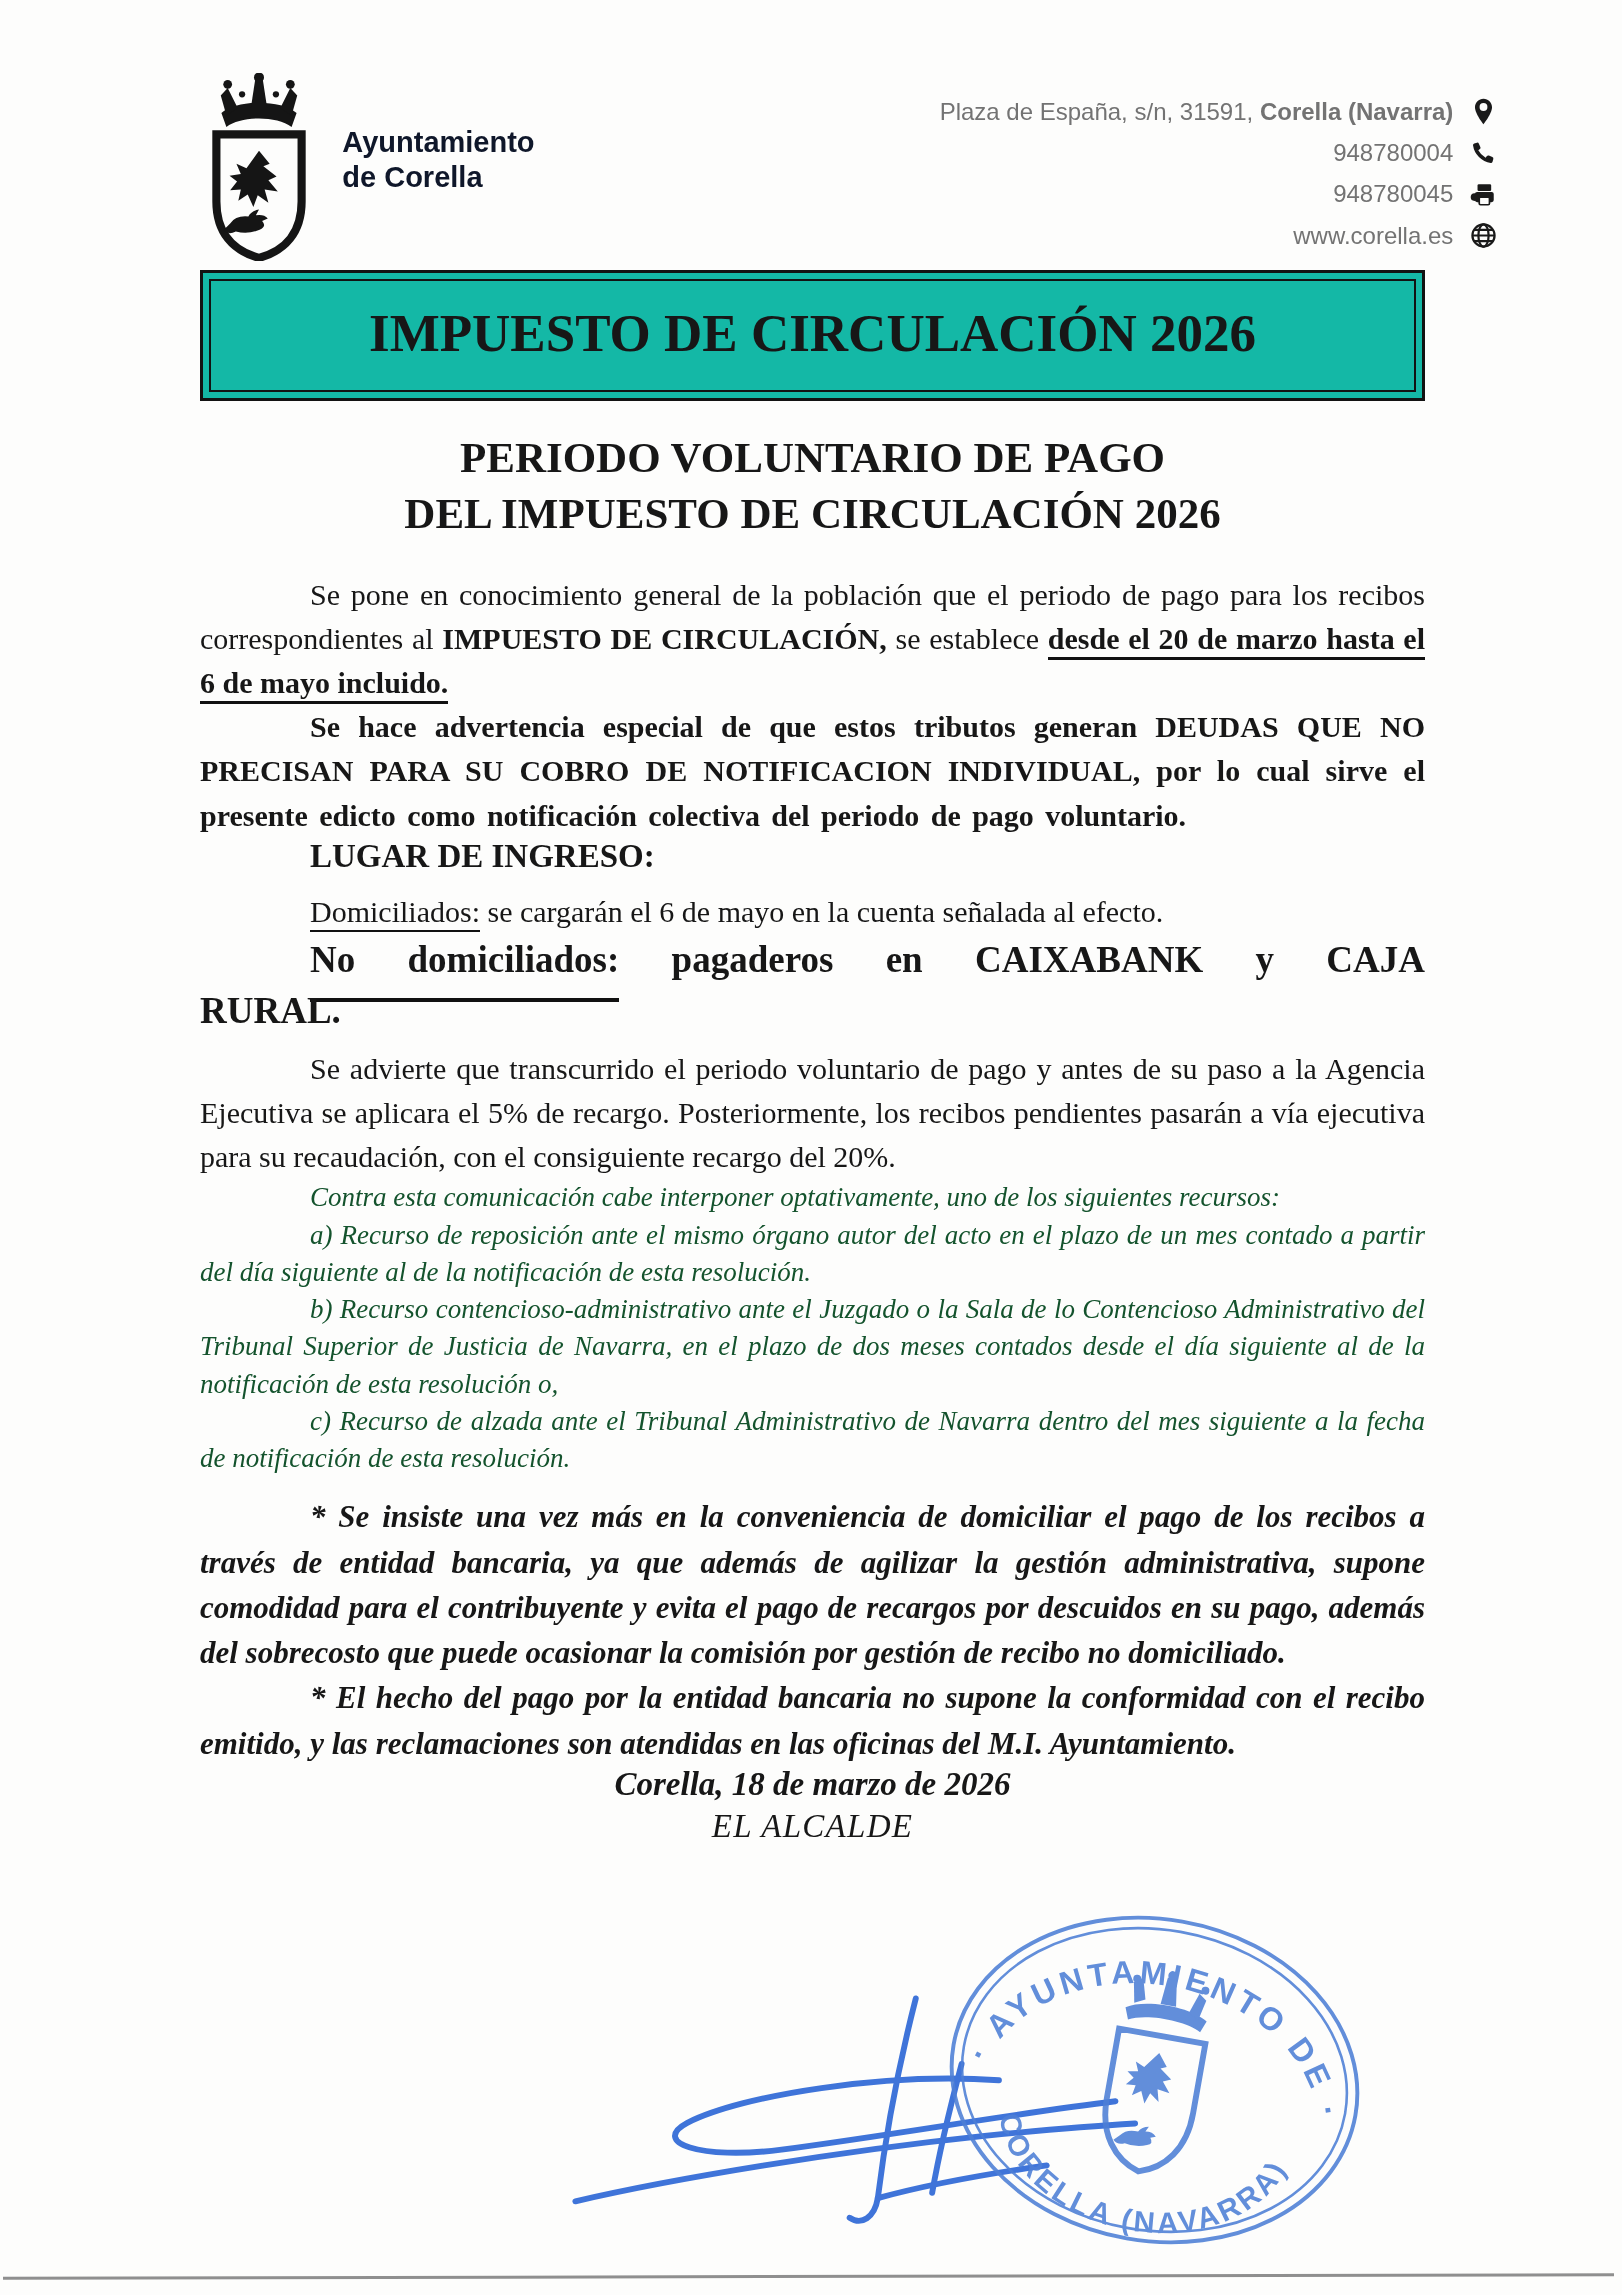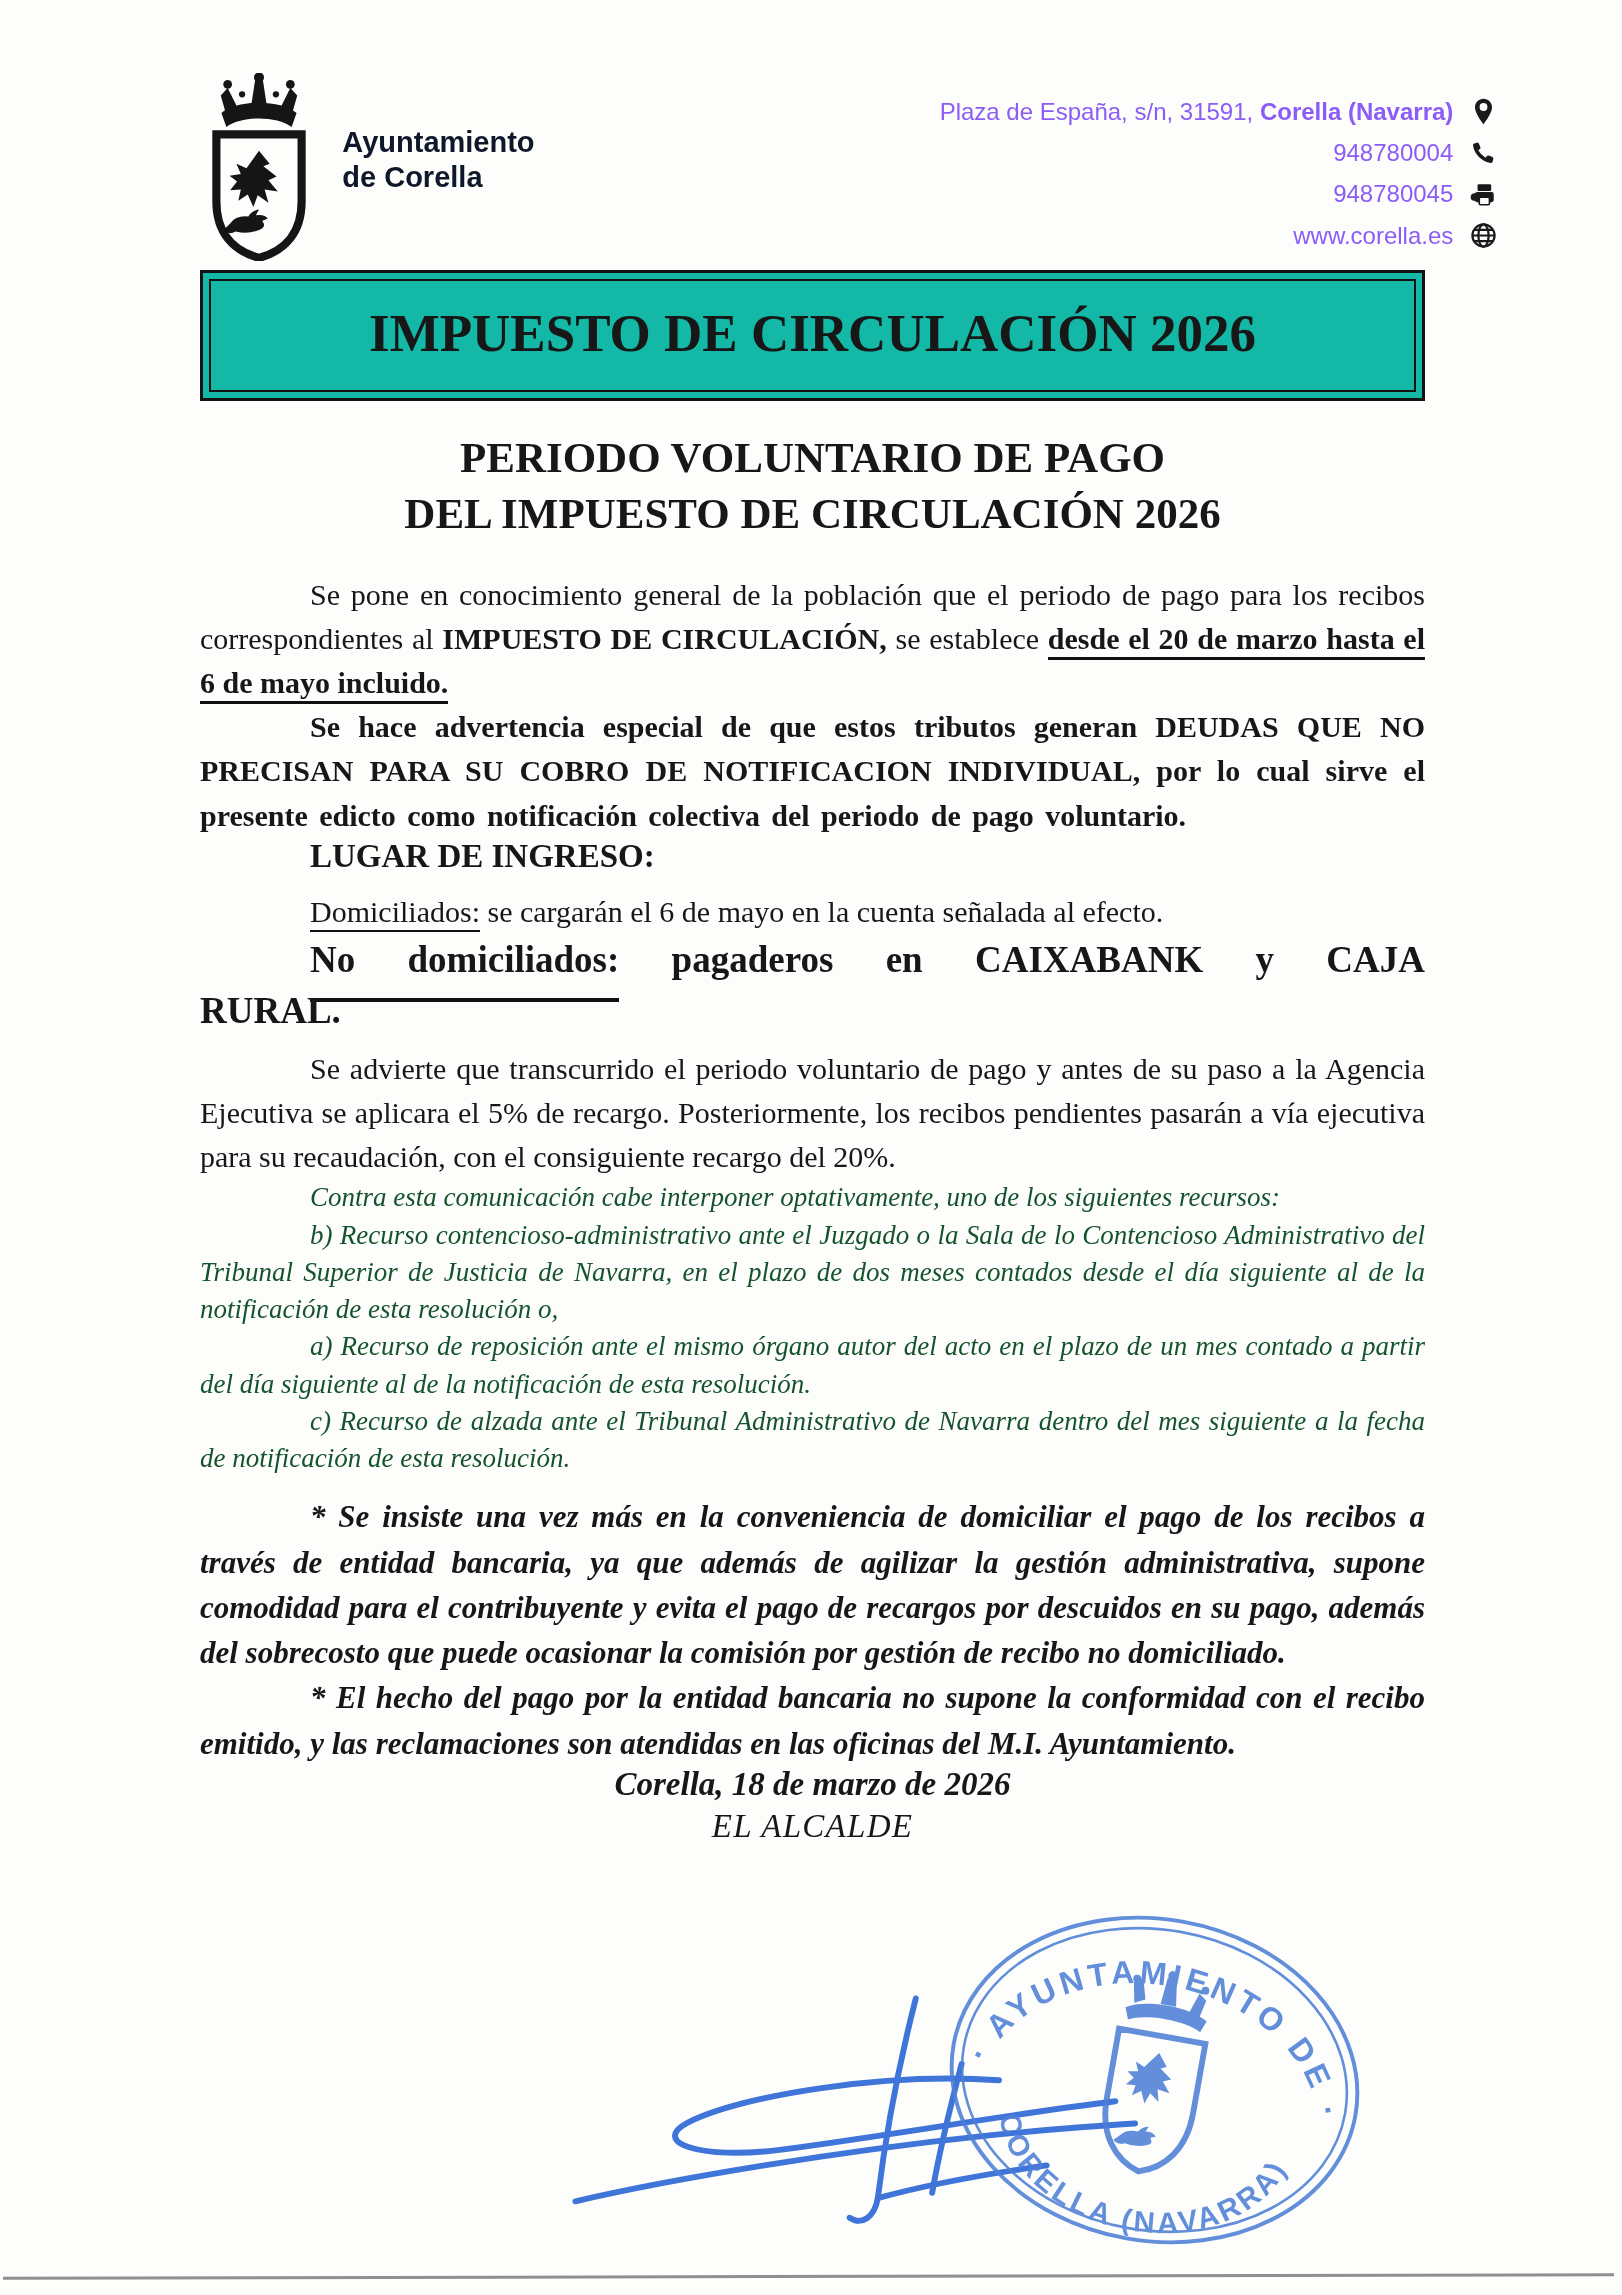--- a/index.html
+++ b/index.html
@@ -7,21 +7,21 @@
     position:relative;width:1622px;height:2295px;background:#fdfdfc;
     overflow:hidden;font-family:"Liberation Serif","DejaVu Serif",serif;color:#171717;
   }
   
   .header-logo{position:absolute;left:194px;top:73px;display:flex;gap:18.3px;}
   .coat-svg{width:130px;height:188px;display:block;}
   .org-name{font-family:"Liberation Sans","DejaVu Sans",sans-serif;font-weight:bold;
     font-size:29px;line-height:1.22;margin-top:52px;color:#0f172a;}
   .contact{position:absolute;top:97px;right:124px;display:flex;flex-direction:column;
     gap:12.4px;align-items:flex-end;font-family:"Liberation Sans","DejaVu Sans",sans-serif;
-    font-size:24px;color:#8b5cf6;}
+    font-size:24px;color:#737373;}
   .contact-row{display:flex;align-items:center;gap:15.7px;}
   .contact-row .txt b{font-weight:bold;}
   .cicon{width:29px;height:29px;flex:0 0 auto;}
   
   .content{position:absolute;left:200px;top:270px;width:1225px;}
   .banner{border:3.3px solid #121212;padding:5.9px;background:#14b8a6;}
   .banner-inner{border:2px solid #121212;text-align:center;padding:22px 5.2px 27.5px;}
   .banner-title{font-size:53px;font-weight:bold;letter-spacing:0px;white-space:nowrap;}
   .heading{text-align:center;font-weight:bold;font-size:43px;line-height:1.3;
     margin:29px 0 31px;}
@@ -136,22 +136,22 @@
     <p class="lugar">LUGAR DE INGRESO:</p>
 
     <p class="body dom"><span class="dom-ul">Domiciliados:</span><span> se cargarán el 6 de mayo en la cuenta señalada al efecto.</span></p>
 
     <p class="nodom"><span class="nodom-ul">No domiciliados:</span><span> pagaderos en CAIXABANK y CAJA RURAL.</span></p>
 
     <p class="body advierte">Se advierte que transcurrido el periodo voluntario de pago y antes de su paso a la Agencia Ejecutiva se aplicara el 5% de recargo. Posteriormente, los recibos pendientes pasarán a vía ejecutiva para su recaudación, con el consiguiente recargo del 20%.</p>
 
     <div class="recursos">
       <p>Contra esta comunicación cabe interponer optativamente, uno de los siguientes recursos:</p>
+      <p>a) Recurso de reposición ante el mismo órgano autor del acto en el plazo de un mes contado a partir del día siguiente al de la notificación de esta resolución.</p>
       <p>b) Recurso contencioso-administrativo ante el Juzgado o la Sala de lo Contencioso Administrativo del Tribunal Superior de Justicia de Navarra, en el plazo de dos meses contados desde el día siguiente al de la notificación de esta resolución o,</p>
-      <p>a) Recurso de reposición ante el mismo órgano autor del acto en el plazo de un mes contado a partir del día siguiente al de la notificación de esta resolución.</p>
       <p>c) Recurso de alzada ante el Tribunal Administrativo de Navarra dentro del mes siguiente a la fecha de notificación de esta resolución.</p>
     </div>
 
     <div class="notes">
       <p class="note1">* Se insiste una vez más en la conveniencia de domiciliar el pago de los recibos a través de entidad bancaria, ya que además de agilizar la gestión administrativa, supone comodidad para el contribuyente y evita el pago de recargos por descuidos en su pago, además del sobrecosto que puede ocasionar la comisión por gestión de recibo no domiciliado.</p>
       <p class="note2">* El hecho del pago por la entidad bancaria no supone la conformidad con el recibo emitido, y las reclamaciones son atendidas en las oficinas del M.I. Ayuntamiento.</p>
     </div>
 
     <p class="sig-date">Corella,  18 de marzo de 2026</p>
     <p class="sig-role">EL ALCALDE</p>

